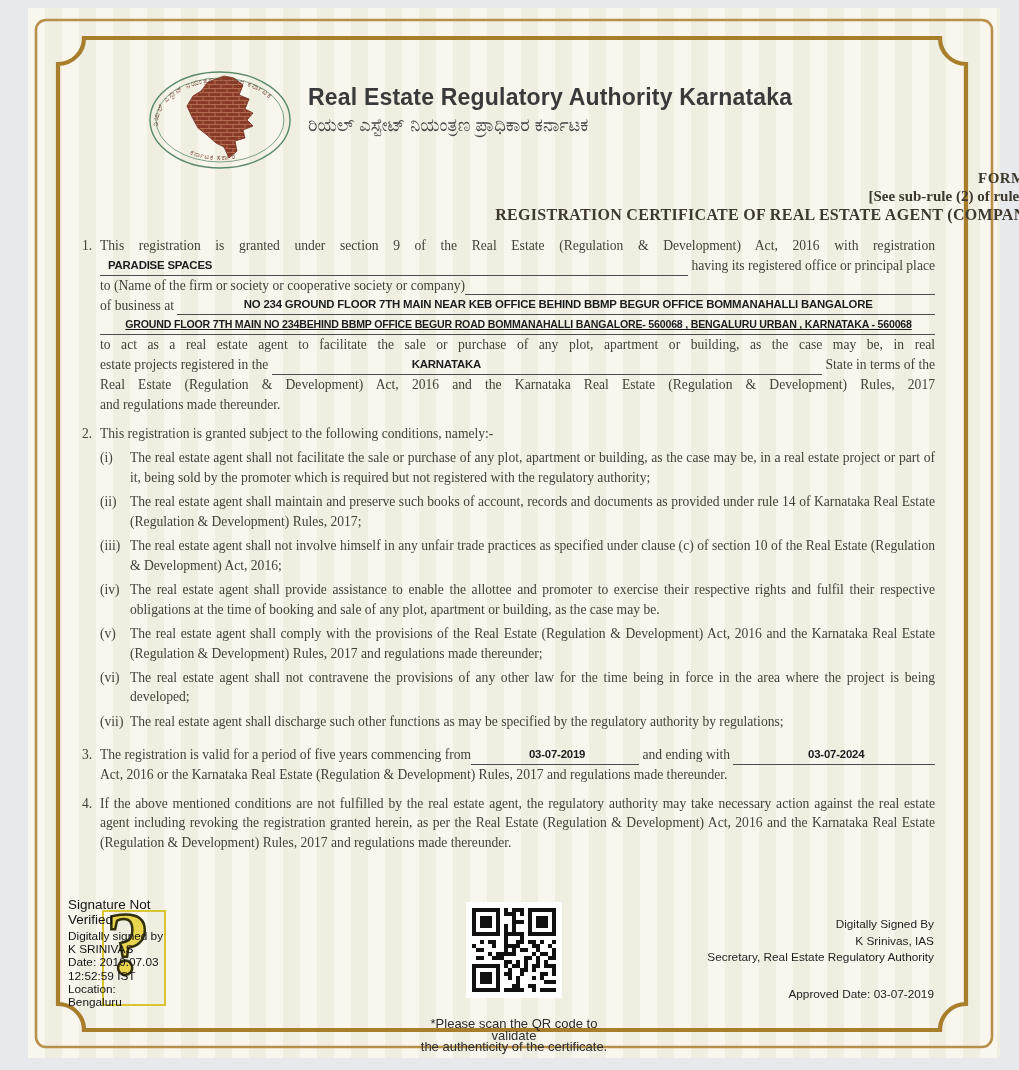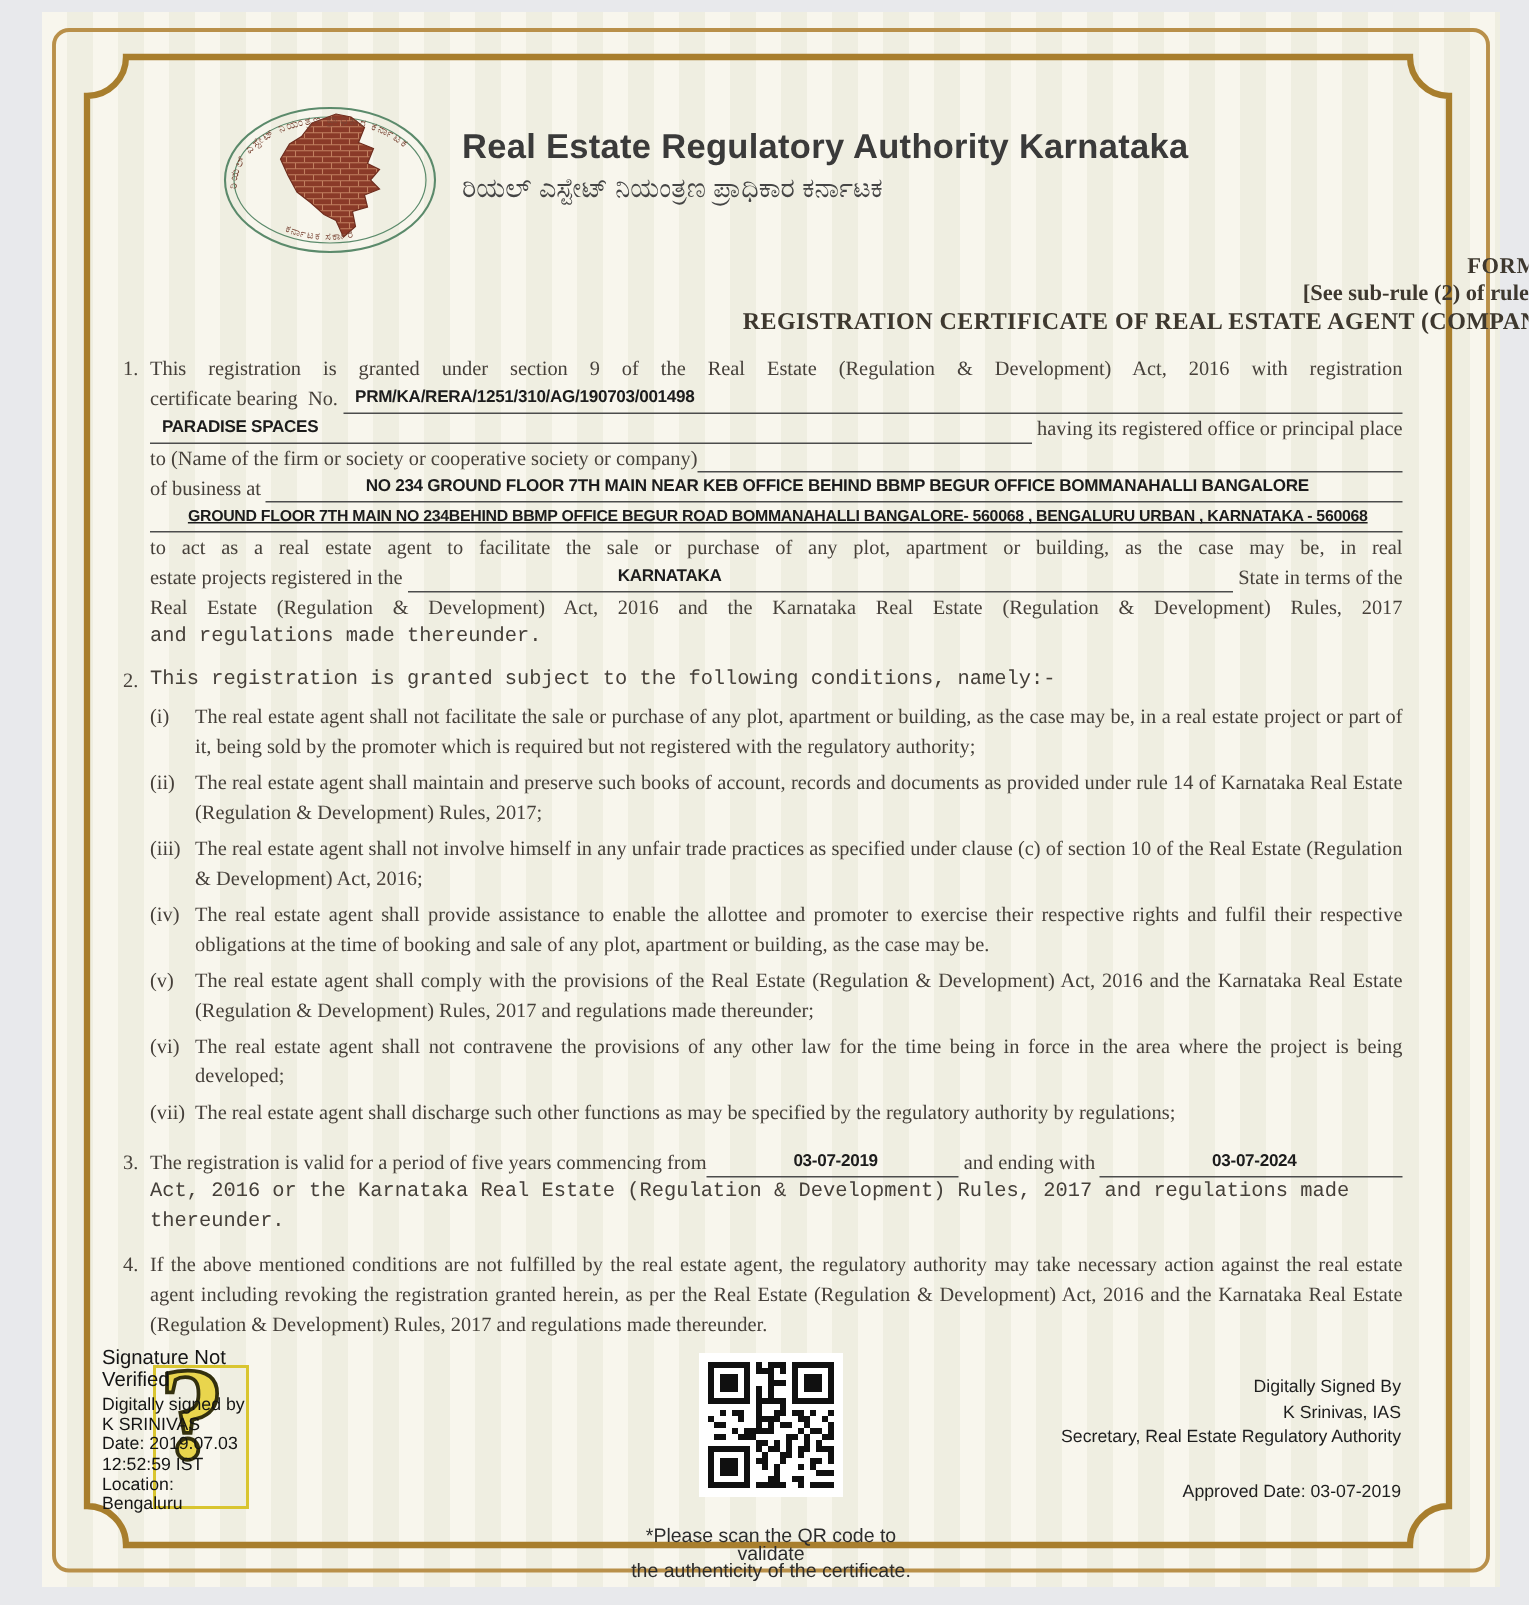--- a/index.html
+++ b/index.html
@@ -26,21 +26,21 @@
   .form-no   { font-size:15px; font-weight:bold; letter-spacing:0.4px; }
   .form-rule { font-size:15px; font-weight:bold; margin-top:1px; }
   .form-title{ font-size:16px; font-weight:bold; margin-top:1px; letter-spacing:0.3px;padding-left:14px; }
 
   
   .doc-body { position:absolute; left:54px; top:228px; width:853px; color:#46403a;
               font-size:13.6px; line-height:19.7px; }
   .clause { display:grid; grid-template-columns:18px 1fr; margin-bottom:9px; }
   .clause-num { color:#46403a; }
   .jline { text-align:justify; text-align-last:justify; }
-  .lline { text-align:left;font-family:Liberation Mono, monospace; }
+  .lline { text-align:left; }
   .fline { display:flex; align-items:flex-end; }
   .fline .pre, .fline .post { white-space:pre; }
   .grow { flex:1 1 auto; }
   .uline { border-bottom:1px solid #4c4c4c; }
   .uval {
     border-bottom:1px solid #4c4c4c;
     font-family:"Liberation Sans", sans-serif;
     font-weight:bold; font-size:11.4px; color:#1c1c1c;
     letter-spacing:-0.2px; line-height:18px;
     padding:0 4px 1px 8px; white-space:nowrap; overflow:hidden;
@@ -115,24 +115,20 @@
     <div class="form-rule">[See sub-rule (2) of rule 10]</div>
     <div class="form-title">REGISTRATION CERTIFICATE OF REAL ESTATE AGENT (COMPANY)</div>
   </div>
 
   <div class="doc-body">
 
     <div class="clause">
       <div class="clause-num">1.</div>
       <div>
         <div class="jline">This registration is granted under section 9 of the Real Estate (Regulation &amp; Development) Act, 2016 with registration</div>
-        <div class="fline">
-          <span class="pre">certificate bearing  No. </span>
-          <span class="uval grow">PRM/KA/RERA/1251/310/AG/190703/001498</span>
-        </div>
         <div class="fline">
           <span class="uval grow">PARADISE SPACES</span>
           <span class="post"> having its registered office or principal place</span>
         </div>
         <div class="fline">
           <span class="pre">to (Name of the firm or society or cooperative society or company)</span>
           <span class="uline grow"></span>
         </div>
         <div class="fline">
           <span class="pre">of business at </span>

